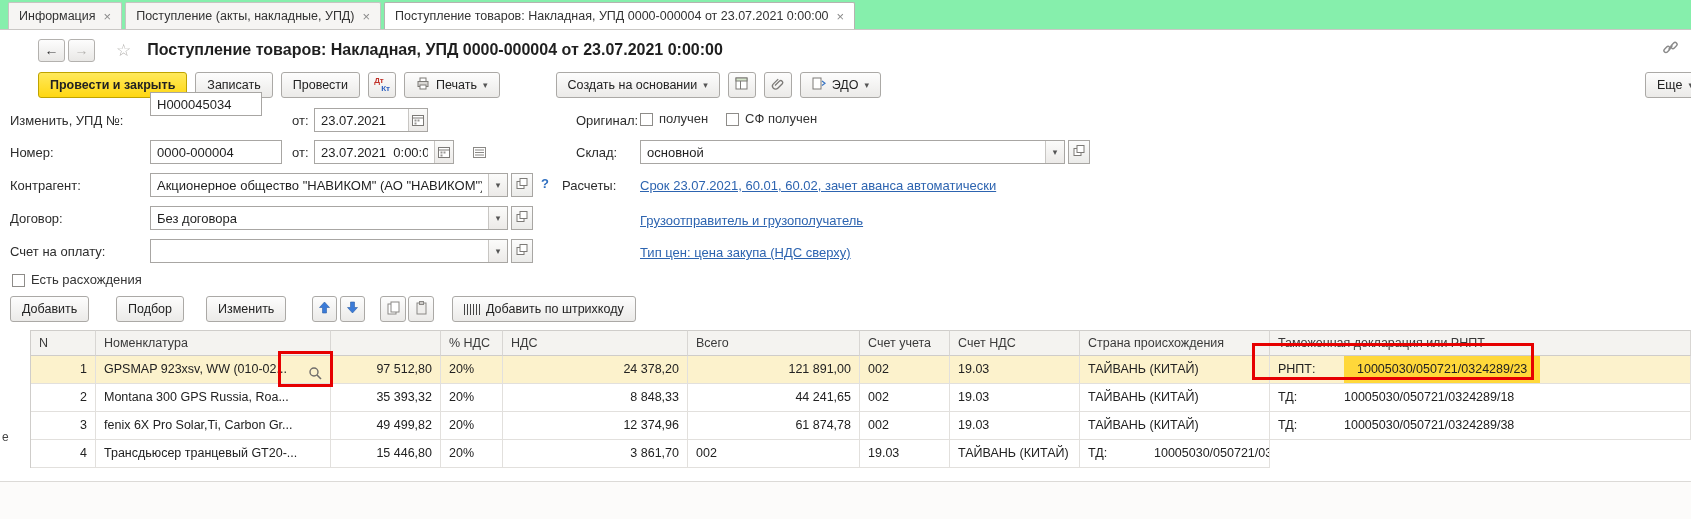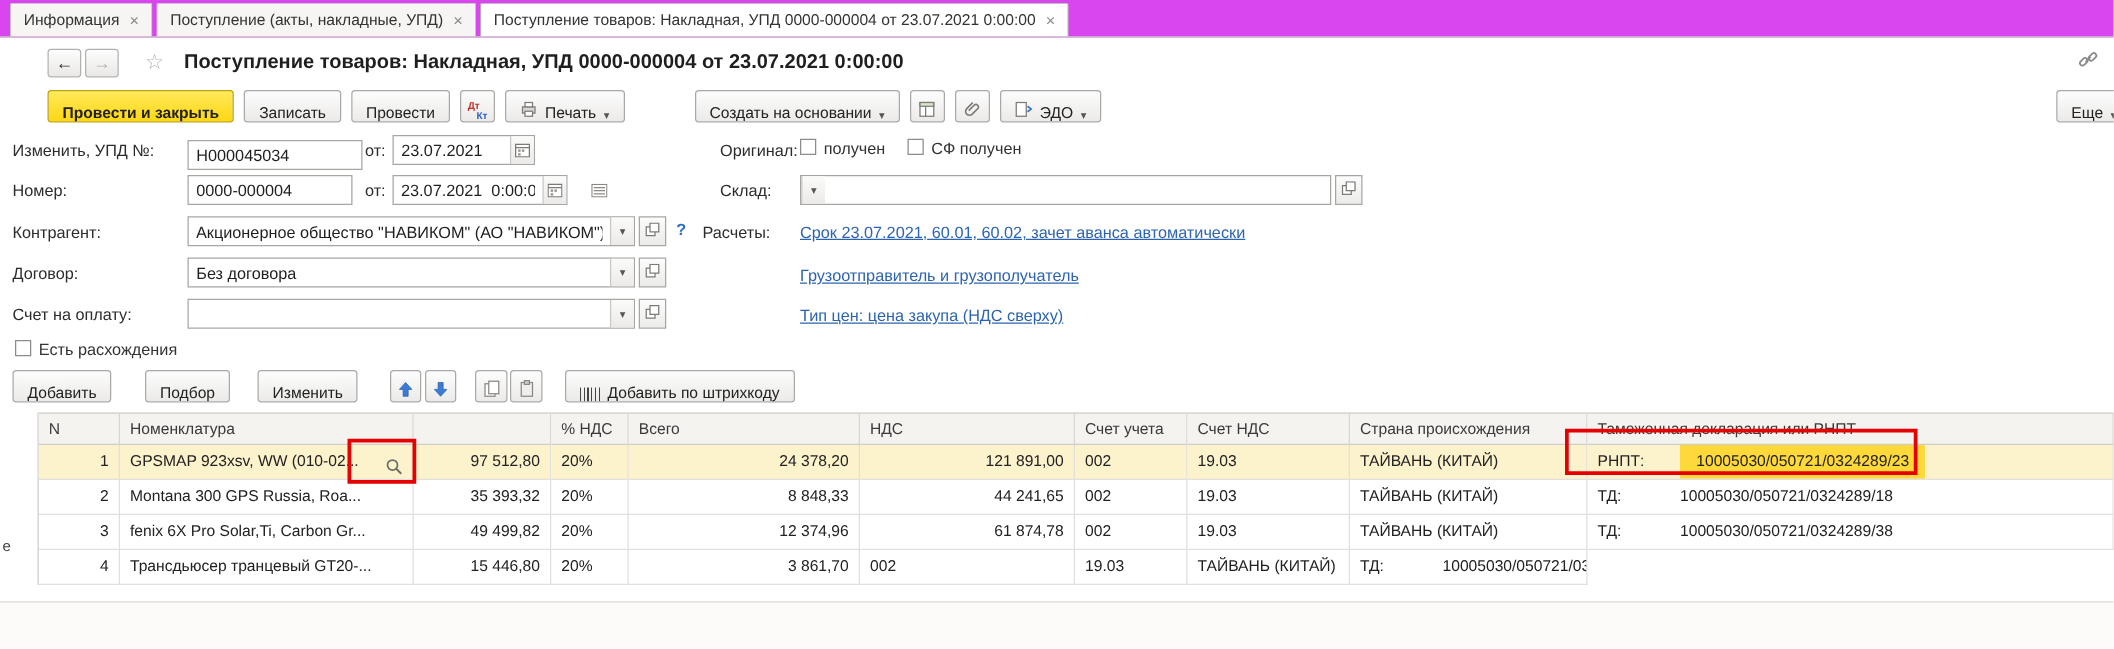--- a/index.html
+++ b/index.html
@@ -1,53 +1,53 @@
 <!DOCTYPE html>
 <html><head>
 <meta charset="utf-8">
 <style>
   *{box-sizing:border-box;margin:0;padding:0}
   html,body{width:1691px;height:519px;overflow:hidden}
   body{font-family:"Liberation Sans","DejaVu Sans",sans-serif;font-size:13px;color:#333;background:#fff;position:relative}
 
   
-  .tabbar{position:absolute;top:0;left:0;right:0;height:30px;background:#d946ef;border-bottom:1px solid #c9c7c4;display:flex;align-items:flex-end;padding-left:8px;gap:3px}
+  .tabbar{position:absolute;top:0;left:0;right:0;height:30px;background:#86efac;border-bottom:1px solid #c9c7c4;display:flex;align-items:flex-end;padding-left:8px;gap:3px}
   .tab{display:flex;align-items:center;gap:8px;height:27px;padding:0 10px;border:1px solid #c6c4c1;border-bottom:none;border-radius:2px 2px 0 0;background:#f6f5f3;font-size:12.5px;white-space:nowrap;cursor:pointer}
   .tab.active{background:#ffffff;border-color:#b5b3b0}
   .tab .close{color:#8a8a8a;font-size:13px;line-height:1}
 
   
   .titlebar{position:absolute;top:31px;left:0;right:0;height:38px;display:flex;align-items:center;padding-left:38px;background:#fff}
   .navbtn{width:27px;height:23px;border:1px solid #b3b1ae;border-radius:3px;background:linear-gradient(#fdfdfd,#e9e8e6);display:flex;align-items:center;justify-content:center;margin-right:3px;font-size:14px;cursor:pointer}
   .navbtn.disabled{color:#b4b2af}
   .star{color:#b4b2af;font-size:17px;margin:0 16px 0 18px}
   .page-title{font-size:16px;font-weight:bold;color:#1f1f1f;white-space:nowrap}
   .chainbtn{position:absolute;right:12px;top:8px;cursor:pointer}
 
   
   .toolbar{position:absolute;top:70px;left:0;right:0;height:30px;display:flex;align-items:center;gap:8px;padding-left:38px}
-  .btn{height:26px;display:inline-flex;align-items:flex-end;gap:6px;padding:0 11px;border:1px solid #aba9a6;border-radius:3px;background:linear-gradient(#fdfdfd,#ebeae8);font-size:12.5px;color:#222;white-space:nowrap;cursor:pointer}
+  .btn{height:26px;display:inline-flex;align-items:center;gap:6px;padding:0 11px;border:1px solid #aba9a6;border-radius:3px;background:linear-gradient(#fdfdfd,#ebeae8);font-size:12.5px;color:#222;white-space:nowrap;cursor:pointer}
   .btn.primary{background:linear-gradient(#ffe95c,#ffd712);border-color:#bfa300;font-weight:bold}
   .btn.iconbtn{width:28px;padding:0;justify-content:center}
   .caret{font-size:9px;color:#555;line-height:1}
   .sp40{width:40px}
   .dt{display:block;font-size:8px;line-height:8px;color:#c03028;font-weight:bold}
   .kt{display:block;font-size:8px;line-height:8px;color:#2b5fc0;font-weight:bold;margin-left:7px}
   .morebtn{position:absolute;top:72px;right:-14px}
 
   
   .lbl{position:absolute;white-space:nowrap;color:#2c2c2c}
   .field{position:absolute;height:24px;border:1px solid #a8a6a3;background:#fff;display:flex;align-items:stretch}
   .field input{border:0;outline:0;flex:1;min-width:0;padding:0 6px;font:inherit;color:#1f1f1f;background:transparent}
   .fbtn{width:19px;display:flex;align-items:center;justify-content:center;border-left:1px solid #c8c6c3;background:linear-gradient(#fbfbfa,#eceae8);cursor:pointer}
   .sqbtn{position:absolute;width:22px;height:24px;border:1px solid #a8a6a3;background:linear-gradient(#fcfcfc,#ebebe9);display:flex;align-items:center;justify-content:center;cursor:pointer}
   .flatbtn{position:absolute;width:22px;height:20px;display:flex;align-items:center;justify-content:center;cursor:pointer}
   .help{position:absolute;color:#2f6fc0;font-weight:bold;cursor:pointer}
   .link{position:absolute;color:#2d64b0;text-decoration:underline;white-space:nowrap;cursor:pointer}
-  .cbwrap{position:absolute;display:flex;align-items:flex-start;gap:6px;cursor:pointer}
+  .cbwrap{position:absolute;display:flex;align-items:flex-end;gap:6px;cursor:pointer}
   .cb{width:13px;height:13px;border:1px solid #8e8c89;background:#fff;flex:0 0 auto}
 
   
   .tbtool{position:absolute;top:296px;left:0;right:0;height:28px}
   .tbtool .btn{position:absolute;top:0}
 
   
   .grid{position:absolute;left:30px;right:0;top:330px;border-left:1px solid #cfcdca}
   .thead,.trow{display:grid;grid-template-columns:65px 235px 110px 62px 185px 172px 90px 130px 190px 1fr}
   .c{padding:0 8px;border-right:1px solid #e2e0dd;border-bottom:1px solid #e2e0dd;height:28px;line-height:27px;white-space:nowrap;overflow:hidden;font-size:12.5px;color:#222}
@@ -158,21 +158,21 @@
     <span>ЭДО</span>
     <span class="caret">▾</span>
   </div>
 </div>
 <div class="btn morebtn">
   <span>Еще</span>
   <span class="caret">▾</span>
 </div>
 
 <span class="lbl" style="left:10px;top:113px">Изменить, УПД №:</span>
-<div class="field" style="left:150px;top:112px;width:140px">
+<div class="field" style="left:150px;top:92px;width:112px">
   <input value="Н000045034" style="">
 </div>
 <span class="lbl" style="left:292px;top:113px">от:</span>
 <div class="field" style="left:314px;top:108px;width:114px">
   <input value="23.07.2021" style="">
   <span class="fbtn">
       <svg width="12" height="12" viewBox="0 0 12 12">
         <rect x="0.5" y="1.5" width="11" height="10" fill="#fff" stroke="#7c7a77"></rect>
         <line x1="0.5" y1="4" x2="11.5" y2="4" stroke="#7c7a77"></line>
         <rect x="2.5" y="5.5" width="2" height="2" fill="#9a9895"></rect>
@@ -211,20 +211,21 @@
 <span class="flatbtn" style="left:468px;top:142px">
   <svg width="13" height="11" viewBox="0 0 13 11">
       <rect x="0.5" y="0.5" width="12" height="10" fill="#fff" stroke="#8a8885"></rect>
       <line x1="2" y1="3" x2="11" y2="3" stroke="#8a8885"></line>
       <line x1="2" y1="5.5" x2="11" y2="5.5" stroke="#8a8885"></line>
       <line x1="2" y1="8" x2="11" y2="8" stroke="#8a8885"></line>
     </svg>
 </span>
 <span class="lbl" style="left:576px;top:145px">Склад:</span>
 <div class="field" style="left:640px;top:140px;width:425px">
+  <input value="основной" style="">
   <span class="fbtn">
       <span class="caret">▾</span>
     </span>
 </div>
 <span class="sqbtn" style="left:1068px;top:140px">
   <span><svg width="12" height="12" viewBox="0 0 12 12">
         <rect x="1" y="3.5" width="7" height="7" fill="#fff" stroke="#7c7a77"></rect>
         <rect x="4" y="0.5" width="7" height="7" fill="#fff" stroke="#7c7a77"></rect>
       </svg></span>
 </span>
@@ -318,22 +319,22 @@
     <span>Добавить по штрихкоду</span>
   </div>
 </div>
 
 <div class="grid">
   <div class="thead">
     <div class="c">N</div>
     <div class="c">Номенклатура</div>
     <div class="c"></div>
     <div class="c">% НДС</div>
+    <div class="c">НДС</div>
     <div class="c">Всего</div>
-    <div class="c">НДС</div>
     <div class="c">Счет учета</div>
     <div class="c">Счет НДС</div>
     <div class="c">Страна происхождения</div>
     <div class="c">Таможенная декларация или РНПТ</div>
   </div>
 
   <div class="trow sel">
     <div class="c num">1</div>
     <div class="c namecell">
       <span>GPSMAP 923xsv, WW (010-02...</span>

